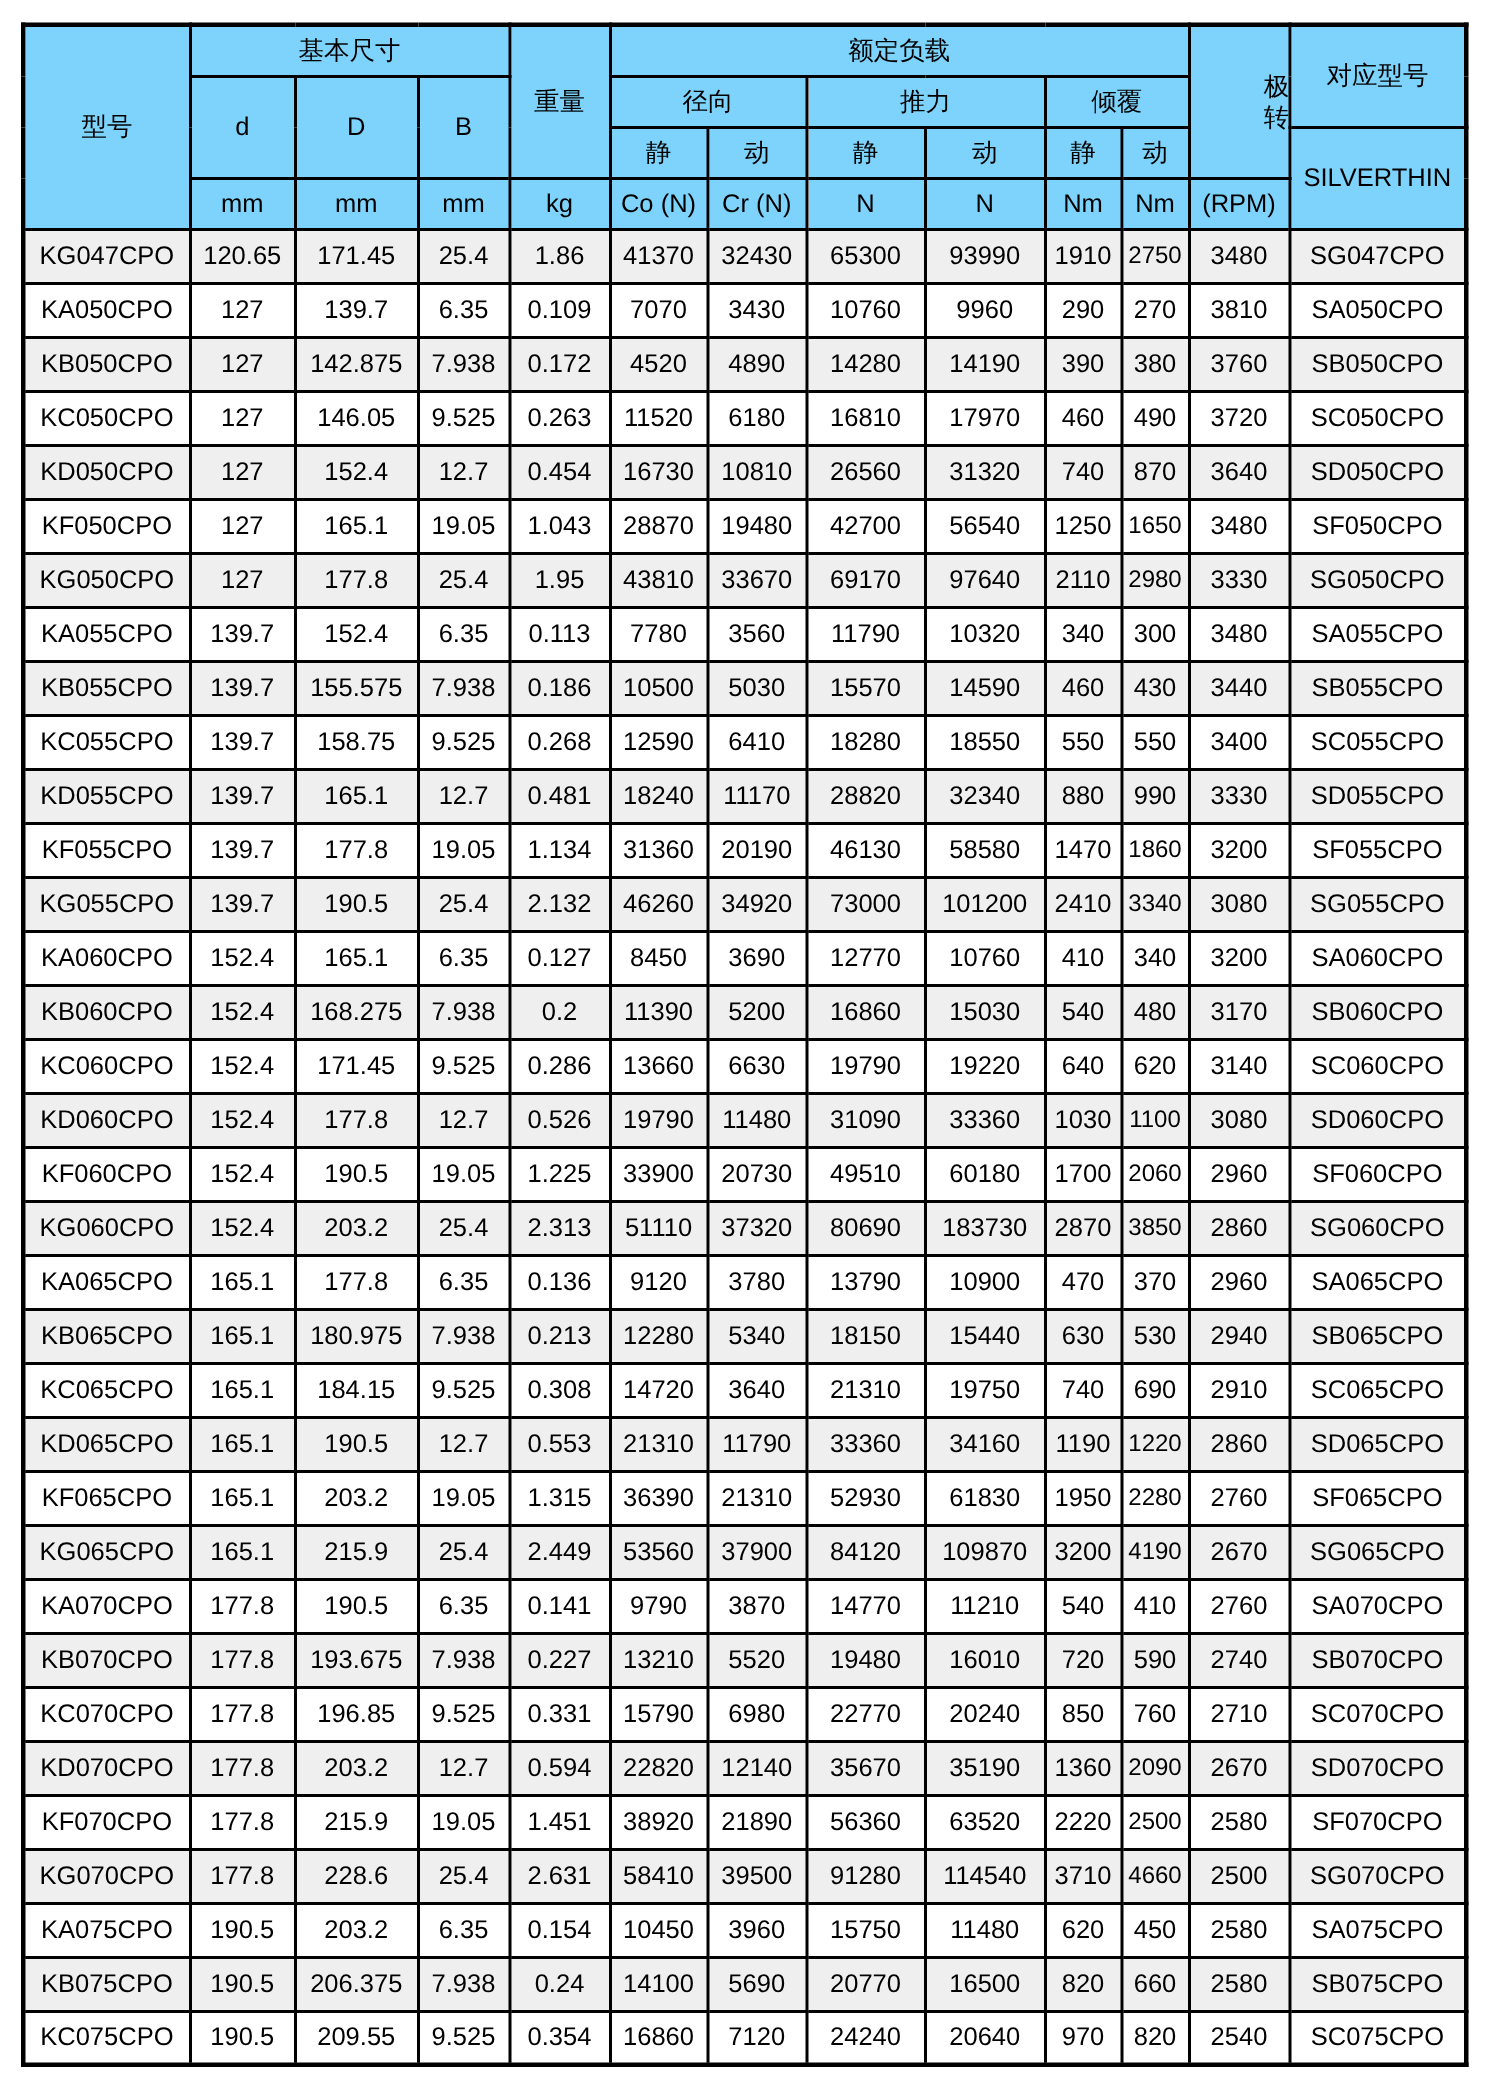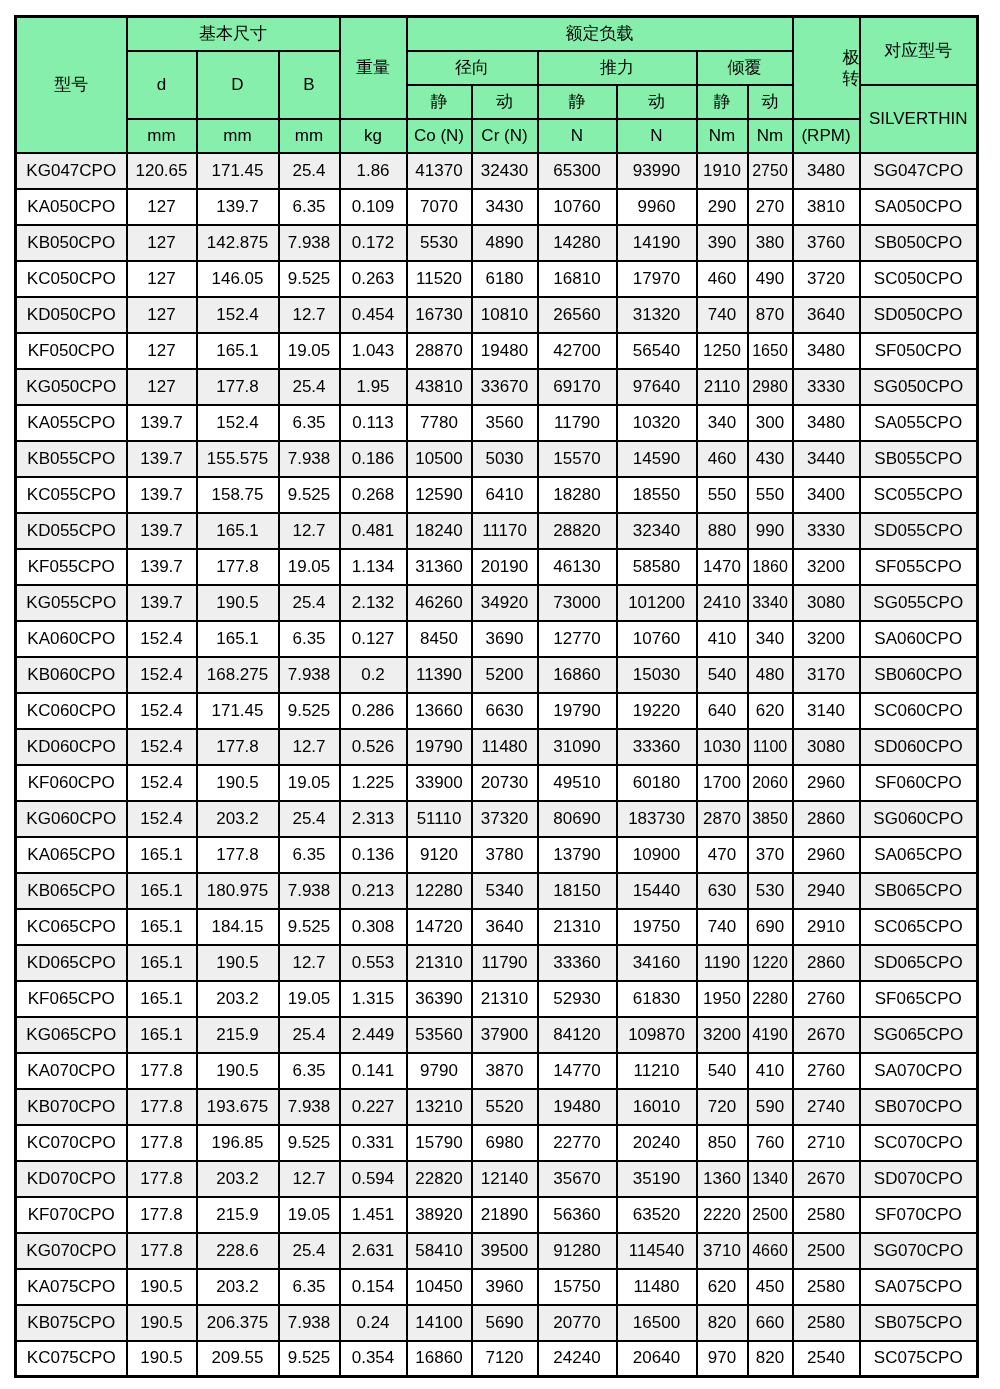--- a/index.html
+++ b/index.html
@@ -26,21 +26,21 @@
   }
   table.spec th, table.spec td {
     border: 2px solid #000000;
     text-align: center;
     vertical-align: middle;
     padding: 0 1px;
     overflow: hidden;
     white-space: nowrap;
   }
   thead th {
-    background: #86efac;
+    background: #7dd3fc;
     font-weight: normal;
     font-size: 17px;
   }
   thead tr { height: 34px; }
   tbody tr { height: 36px; }
   tbody tr:nth-child(odd) td { background: #efefef; }
   tbody tr:nth-child(even) td { background: #ffffff; }
   td.small, th.small { font-size: 16px; }
   .twoline { line-height: 1.25; margin-left: 48px; }
 </style>
@@ -139,21 +139,21 @@
           <td>270</td>
           <td>3810</td>
           <td>SA050CPO</td>
         </tr>
         <tr>
           <td>KB050CPO</td>
           <td>127</td>
           <td>142.875</td>
           <td>7.938</td>
           <td>0.172</td>
-          <td>5530</td>
+          <td>4520</td>
           <td>4890</td>
           <td>14280</td>
           <td>14190</td>
           <td>390</td>
           <td>380</td>
           <td>3760</td>
           <td>SB050CPO</td>
         </tr>
         <tr>
           <td>KC050CPO</td>
@@ -534,21 +534,21 @@
           <td>KD070CPO</td>
           <td>177.8</td>
           <td>203.2</td>
           <td>12.7</td>
           <td>0.594</td>
           <td>22820</td>
           <td>12140</td>
           <td>35670</td>
           <td>35190</td>
           <td>1360</td>
-          <td class="small">1340</td>
+          <td class="small">2090</td>
           <td>2670</td>
           <td>SD070CPO</td>
         </tr>
         <tr>
           <td>KF070CPO</td>
           <td>177.8</td>
           <td>215.9</td>
           <td>19.05</td>
           <td>1.451</td>
           <td>38920</td>

